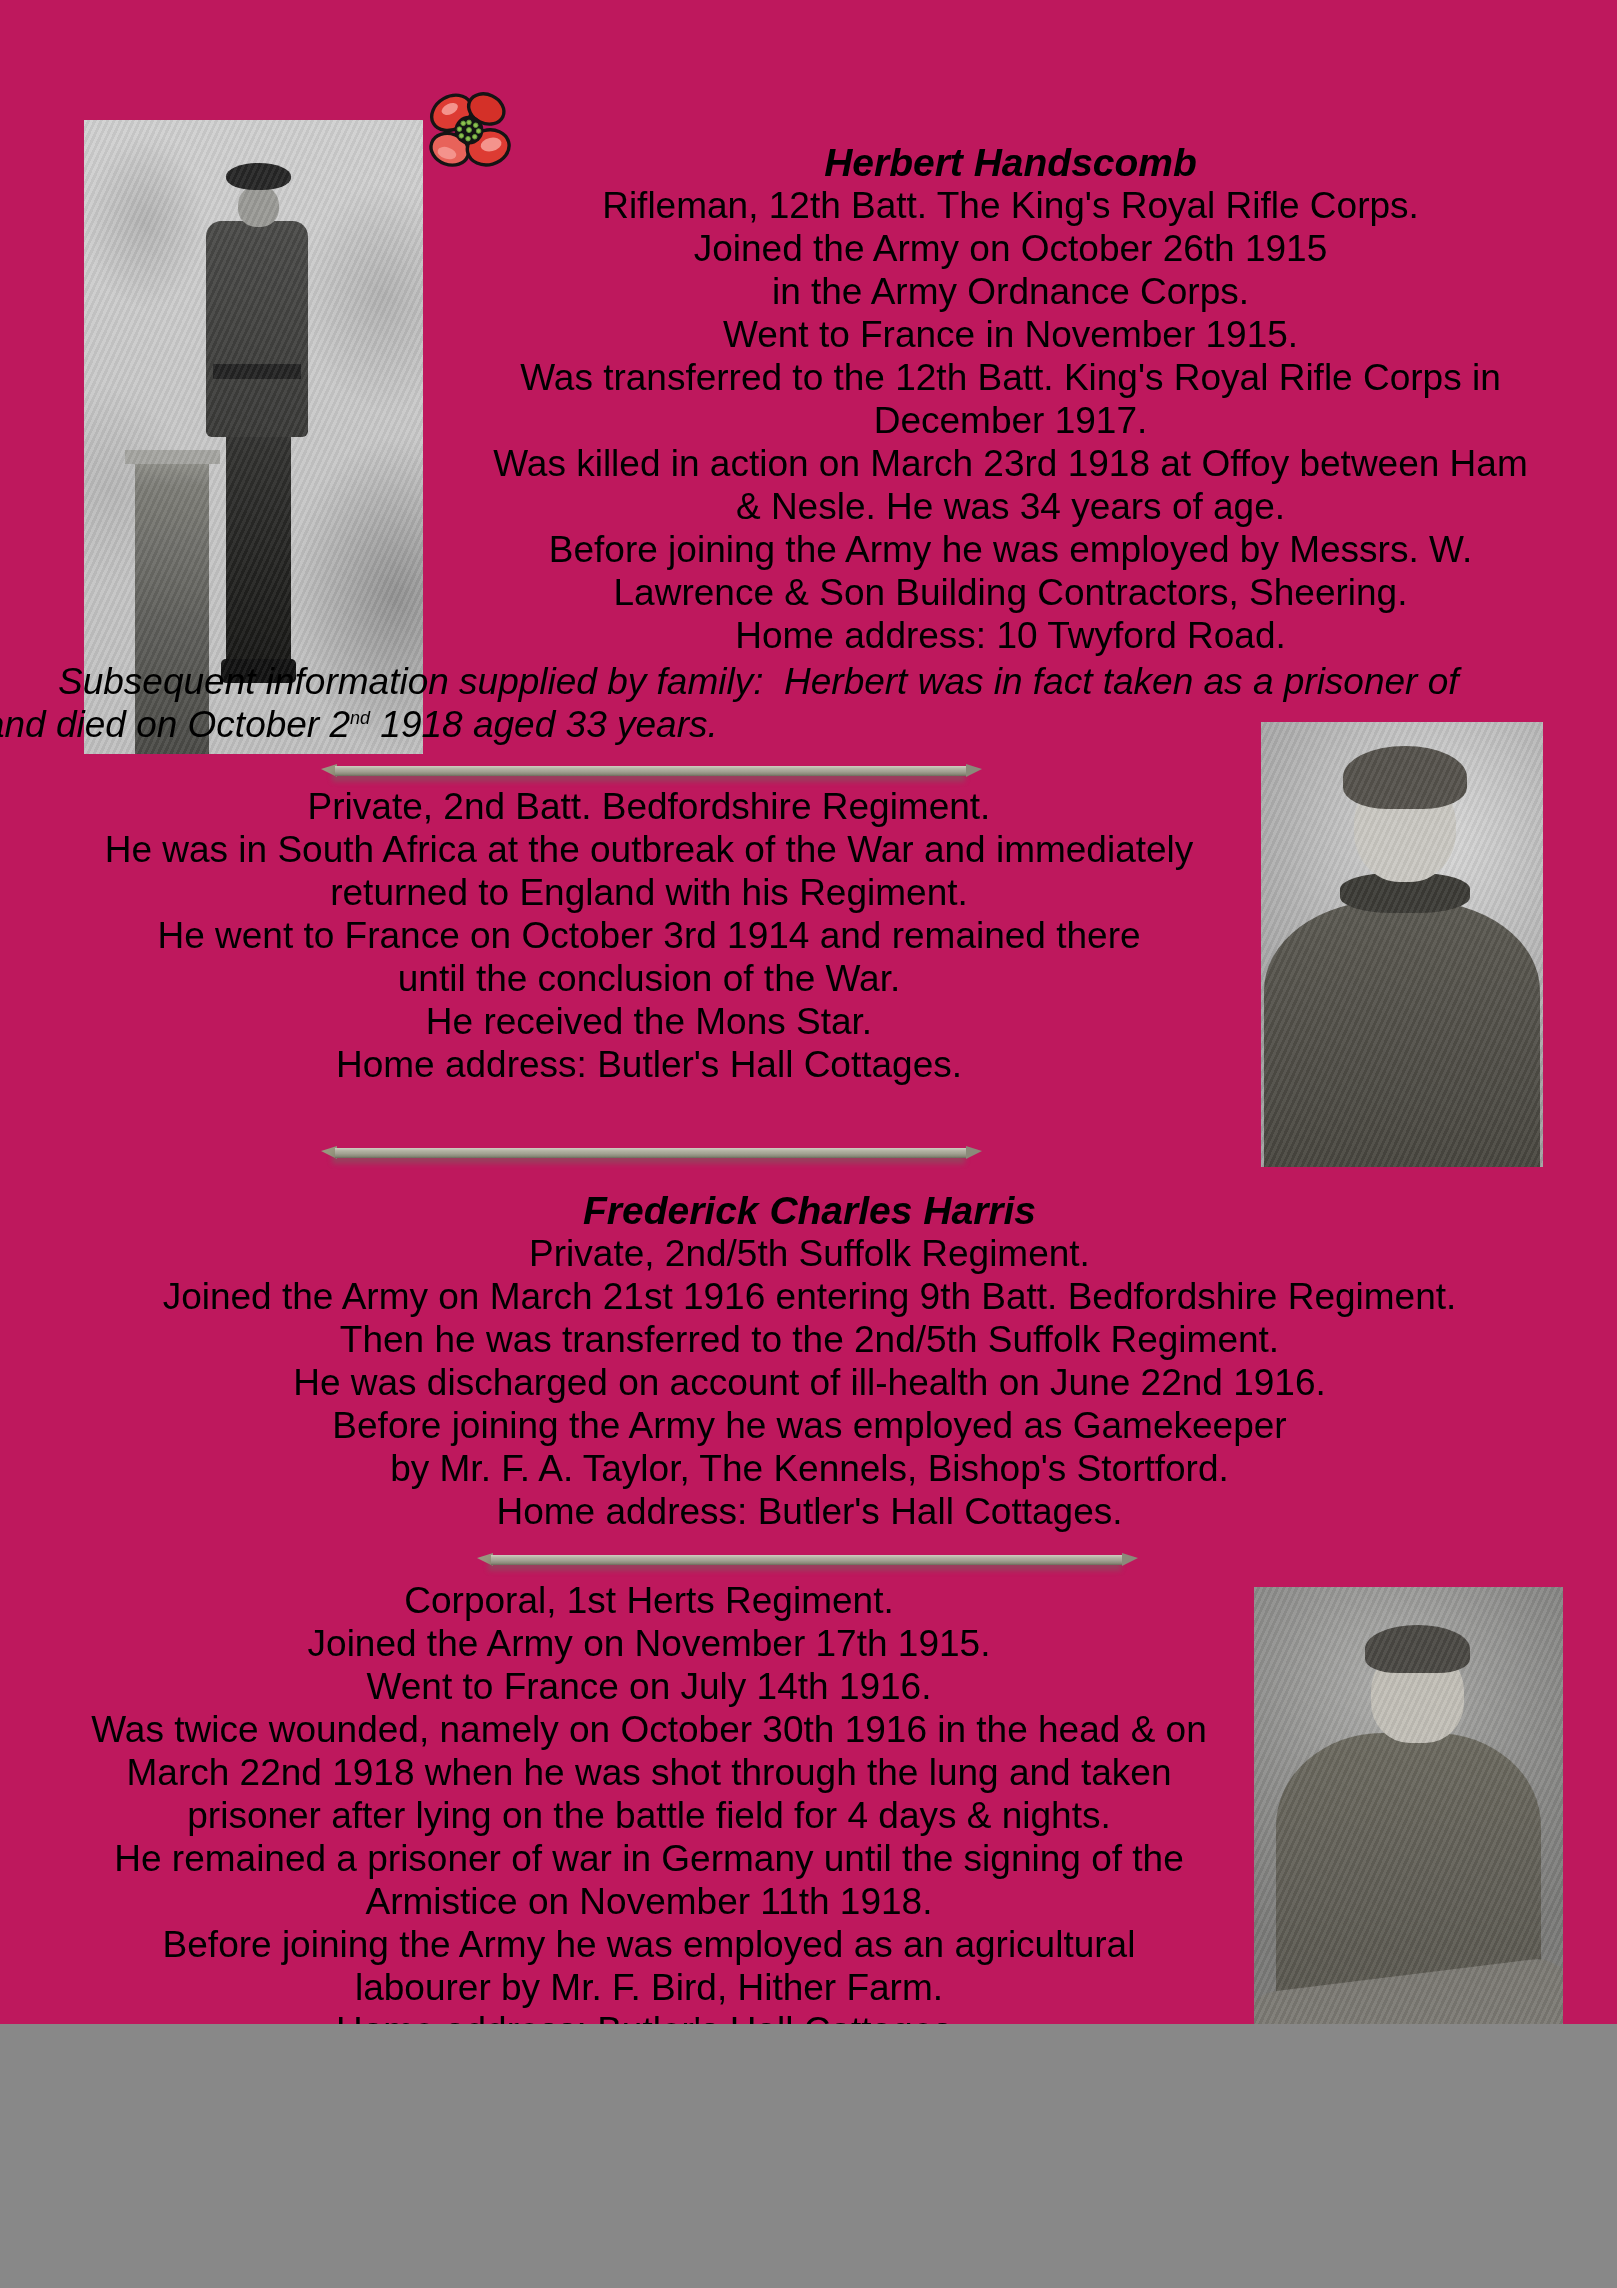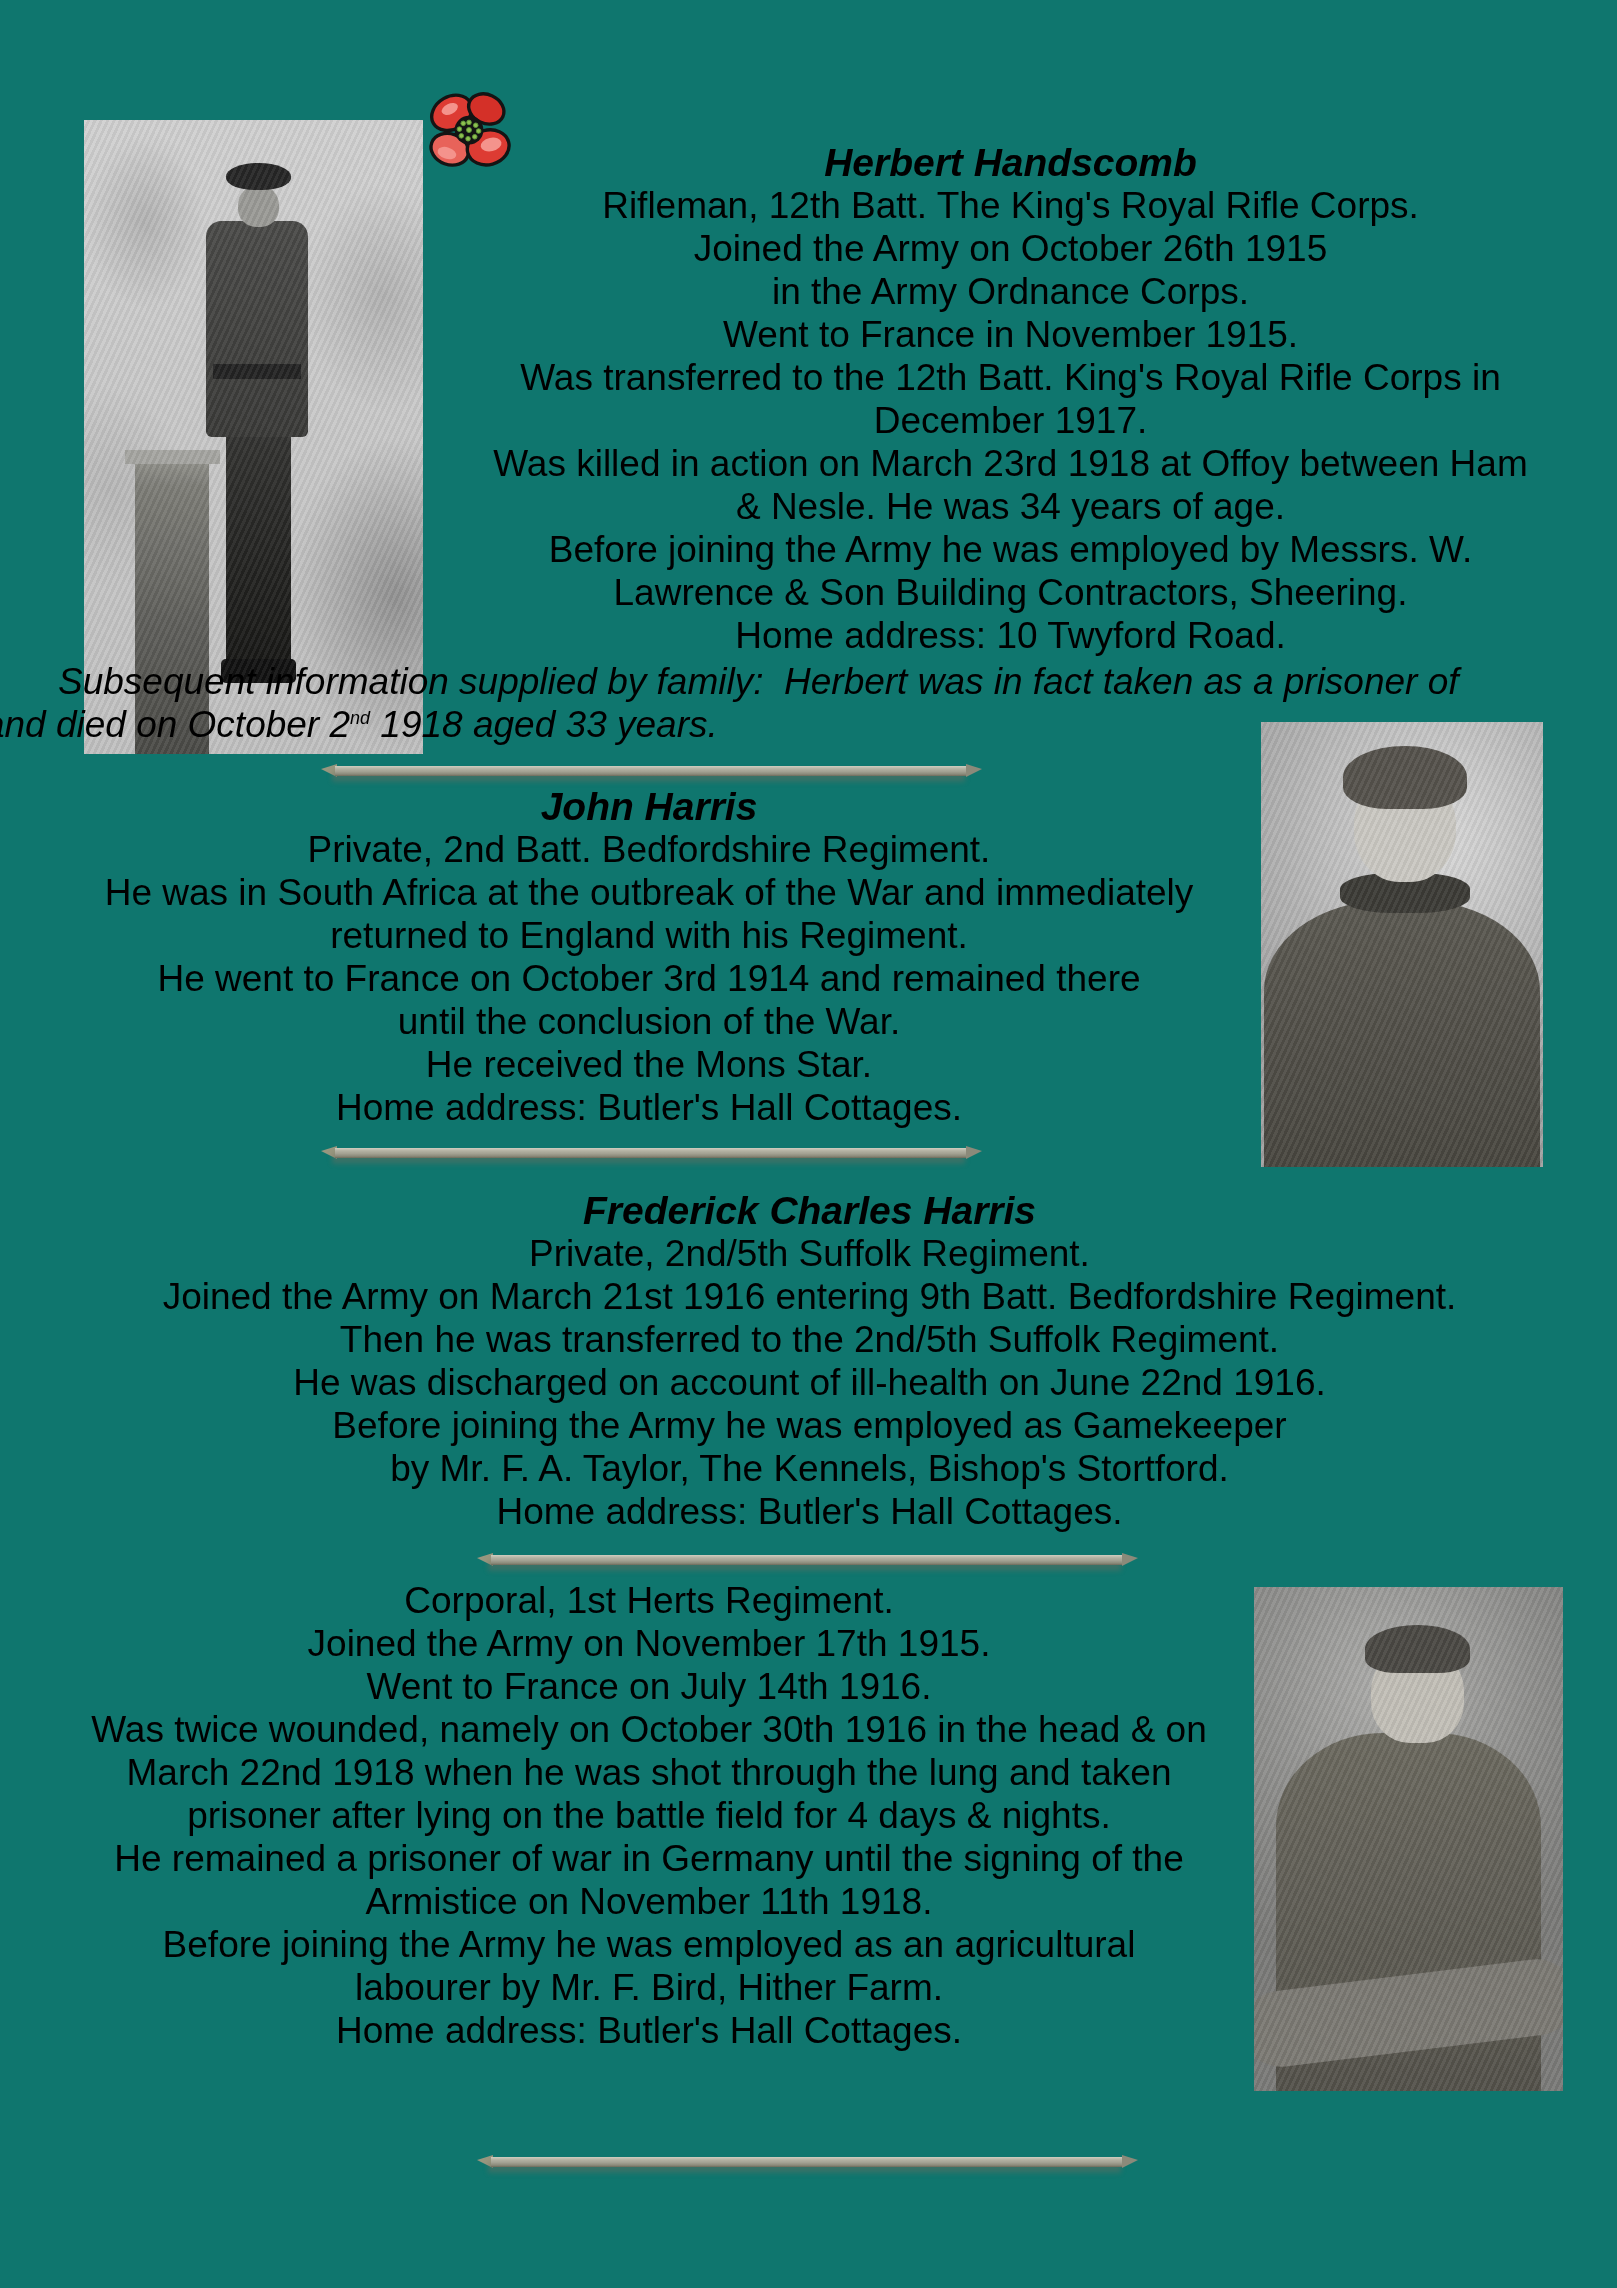--- a/index.html
+++ b/index.html
@@ -1,21 +1,21 @@
 <!DOCTYPE html>
 <html><head>
 <meta charset="utf-8">
 <style>
   html, body { margin: 0; padding: 0; background: #888; }
   .page {
     position: relative;
     width: 1618px;
-    height: 2288px;
+    height: 2024px;
     margin: 0 auto;
-    background: #0f766e;
+    background: #be185d;
     font-family: "Liberation Sans", sans-serif;
     color: #000;
     overflow: hidden;
   }
   .sec { position: absolute; text-align: center; font-size: 37px; line-height: 43px; }
   .sec .title { font-weight: bold; font-style: italic; font-size: 39px; line-height: 43px; white-space: pre; }
   .sec .body { white-space: pre; }
 
   .note { position: absolute; left: 58px; top: 660px; width: 1503px; text-align: left;
           font-style: italic; font-size: 37px; line-height: 43px; }
@@ -153,21 +153,20 @@
 
   <div class="photo photo-john">
     <div class="pj-tunic"></div>
     <div class="pj-collar"></div>
     <div class="pj-face"></div>
     <div class="pj-hair"></div>
     <div class="grain"></div>
   </div>
 
   <section class="sec" style="left:58px; top:785px; width:1182px;">
-    <div class="title">John Harris</div>
     <div class="body">Private, 2nd Batt. Bedfordshire Regiment.
 He was in South Africa at the outbreak of the War and immediately
 returned to England with his Regiment.
 He went to France on October 3rd 1914 and remained there
 until the conclusion of the War.
 He received the Mons Star.
 Home address: Butler's Hall Cottages.</div>
   </section>
 
   <div class="divider d2">

